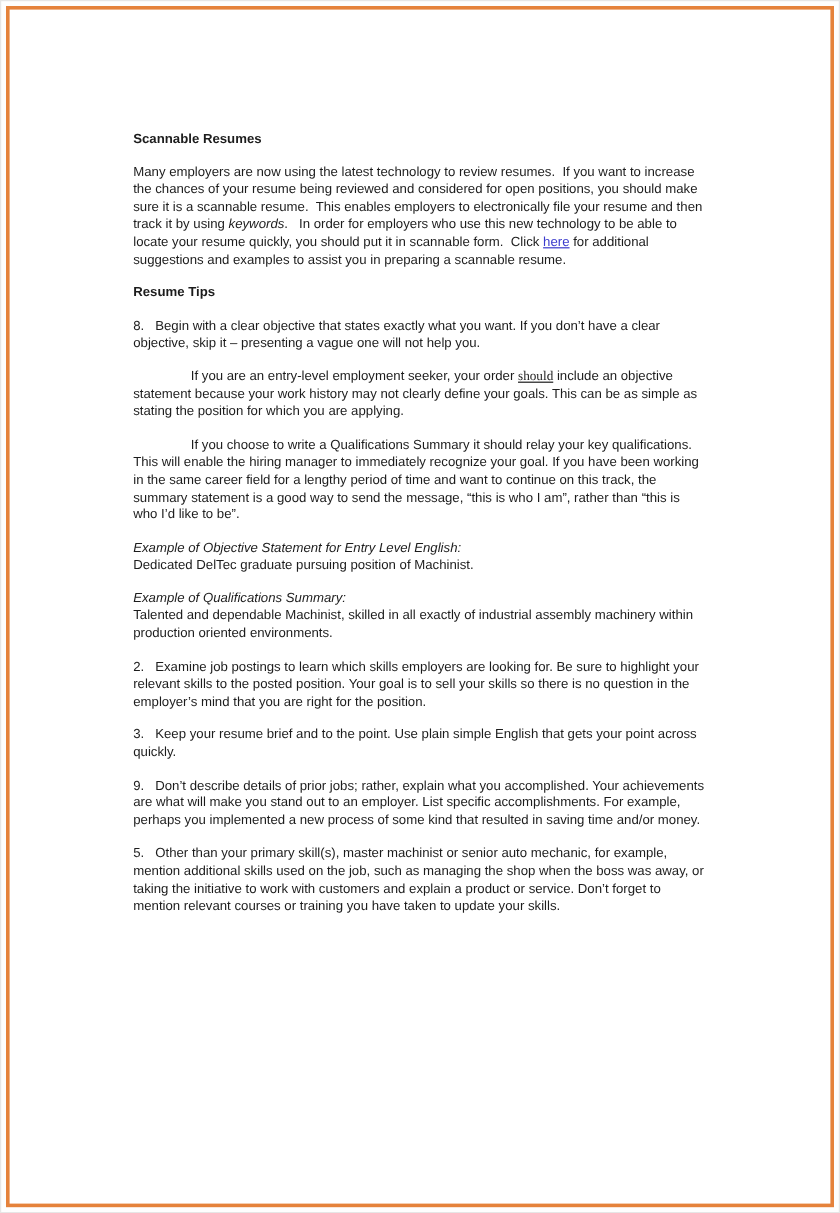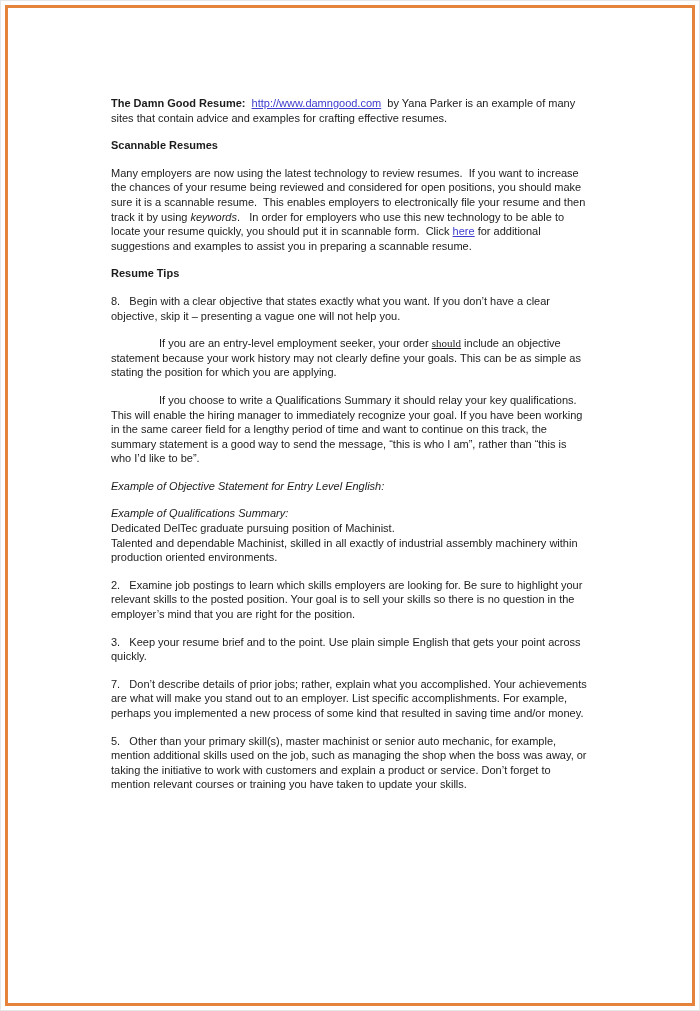--- a/index.html
+++ b/index.html
@@ -44,28 +44,27 @@
     color: #3c3ccd;
     text-decoration: underline;
     cursor: pointer;
   }
 </style>
 </head>
 <body>
 
 <div class="page-frame"></div>
 <div class="doc-content">
-    <p class="block"><span class="b">The Damn Good Resume:  </span><a class="doc-link" href="#">http://www.damngood.com</a><span>  by Yana Parker is an example of many sites that contain advice and examples for crafting effective resumes.</span></p>
     <p class="block heading"><span>Scannable Resumes</span></p>
     <p class="block"><span>Many employers are now using the latest technology to review resumes.  If you want to increase the chances of your resume being reviewed and considered for open positions, you should make sure it is a scannable resume.  This enables employers to electronically file your resume and then track it by using </span><span class="i">keywords</span><span>.   In order for employers who use this new technology to be able to locate your resume quickly, you should put it in scannable form.  Click </span><a class="doc-link" href="#">here</a><span> for additional suggestions and examples to assist you in preparing a scannable resume.</span></p>
     <p class="block heading"><span>Resume Tips</span></p>
     <p class="block"><span>8.   Begin with a clear objective that states exactly what you want. If you don’t have a clear objective, skip it – presenting a vague one will not help you.</span></p>
     <p class="block indent"><span>If you are an entry-level employment seeker, your order </span><span class="u">should</span><span> include an objective statement because your work history may not clearly define your goals. This can be as simple as stating the position for which you are applying.</span></p>
     <p class="block indent"><span>If you choose to write a Qualifications Summary it should relay your key qualifications. This will enable the hiring manager to immediately recognize your goal. If you have been working in the same career field for a lengthy period of time and want to continue on this track, the summary statement is a good way to send the message, “this is who I am”, rather than “this is who I’d like to be”.</span></p>
     <p class="block"><span class="i">Example of Objective Statement for Entry Level English</span><span class="i">:</span></p>
+    <p class="block tight"><span>Dedicated DelTec graduate pursuing position of Machinist.</span></p>
     <p class="block"><span class="i">Example of Qualifications Summary:</span></p>
-    <p class="block tight"><span>Dedicated DelTec graduate pursuing position of Machinist.</span></p>
     <p class="block tight"><span>Talented and dependable Machinist, skilled in all exactly of industrial assembly machinery within production oriented environments.</span></p>
     <p class="block"><span>2.   Examine job postings to learn which skills employers are looking for. Be sure to highlight your relevant skills to the posted position. Your goal is to sell your skills so there is no question in the employer’s mind that you are right for the position.</span></p>
     <p class="block"><span>3.   Keep your resume brief and to the point. Use plain simple English that gets your point across quickly.</span></p>
-    <p class="block"><span>7.   Don’t describe details of prior jobs; rather, explain what you accomplished. Your achievements are what will make you stand out to an employer. List specific accomplishments. For example, perhaps you implemented a new process of some kind that resulted in saving time and/or money.</span></p>
+    <p class="block"><span>9.   Don’t describe details of prior jobs; rather, explain what you accomplished. Your achievements are what will make you stand out to an employer. List specific accomplishments. For example, perhaps you implemented a new process of some kind that resulted in saving time and/or money.</span></p>
     <p class="block"><span>5.   Other than your primary skill(s), master machinist or senior auto mechanic, for example, mention additional skills used on the job, such as managing the shop when the boss was away, or taking the initiative to work with customers and explain a product or service. Don’t forget to mention relevant courses or training you have taken to update your skills.</span></p>
   </div>
 
 </body></html>

